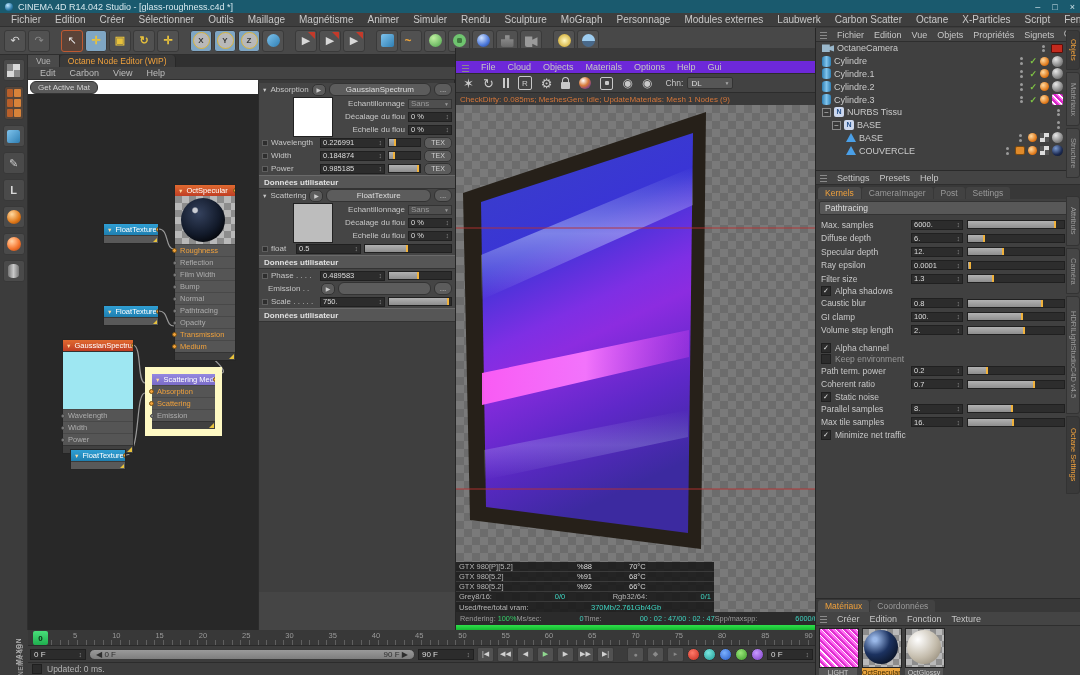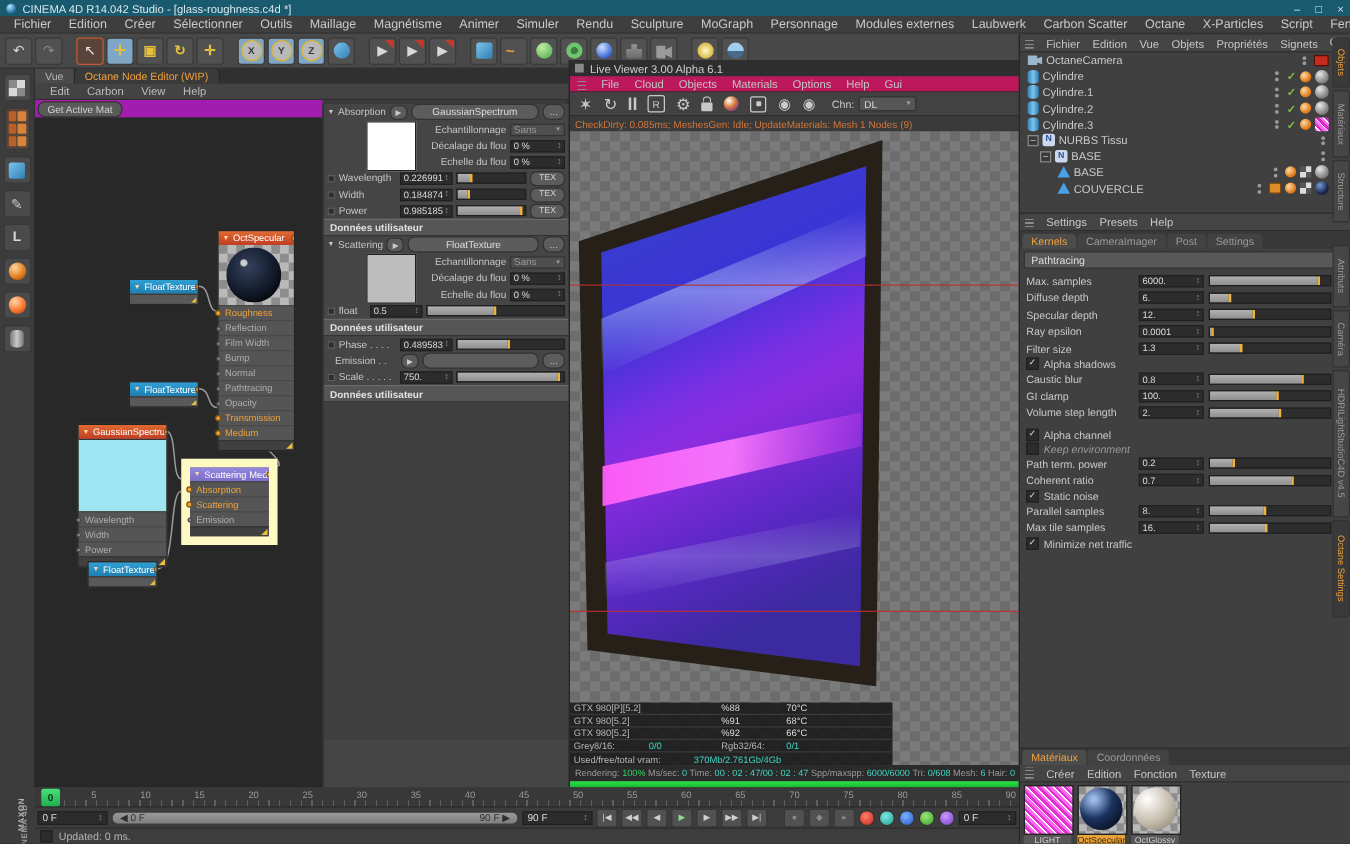--- a/index.html
+++ b/index.html
@@ -54,21 +54,21 @@
   .pal span:nth-child(odd){background:#b85f2a;}
   .sh-osph{width:14px;height:14px;border-radius:50%;background:radial-gradient(circle at 35% 30%,#ffd9a0,#e07818 60%,#8a4410);}
   .sh-cyl{width:11px;height:14px;background:linear-gradient(90deg,#777,#c9c9c9,#777);border-radius:5px/3px;}
   
   .nedit{left:28px;top:55px;width:427px;height:575px;background:#3a3a3a;border-right:1px solid #262626;box-sizing:border-box;}
   .ne-tabs{position:absolute;left:0;top:0;width:427px;height:12px;background:#303030;display:flex;font-size:8.5px;}
   .ne-tab{padding:0 8px;display:flex;align-items:center;background:#4a4a4a;color:#b5b5b5;border-right:1px solid #282828;}
   .ne-tab.act{background:#3a3a3a;color:#f0a13c;border-radius:4px 4px 0 0;}
   .ne-menu{position:absolute;left:0;top:12px;width:427px;height:13px;background:#434343;display:flex;gap:14px;
            align-items:center;font-size:9px;color:#bdbdbd;padding-left:12px;box-sizing:border-box;border-bottom:1px solid #303030;}
-  .ne-actions{position:absolute;left:0;top:25px;width:230px;height:14px;background:#a21caf;display:flex;align-items:center;padding-left:2px;box-sizing:border-box;}
+  .ne-actions{position:absolute;left:0;top:25px;width:230px;height:14px;background:#ffffff;display:flex;align-items:center;padding-left:2px;box-sizing:border-box;}
   .pill{background:#5a5a5a;border:1px solid #333;border-radius:6px;font-size:8px;color:#d2d2d2;padding:0 7px;height:11px;display:flex;align-items:center;}
   .ncanvas{position:absolute;left:0;top:39px;width:230px;height:536px;background:#282828;overflow:hidden;}
   .wires{position:absolute;left:0;top:0;}
   .node{position:absolute;background:#4c4c4c;border:1px solid #252525;font-size:7.5px;box-sizing:border-box;}
   .node.sel{border:7px solid #fef9c3;}
   .nhead{height:11px;display:flex;align-items:center;gap:3px;padding:0 3px;color:#fff;position:relative;white-space:nowrap;overflow:hidden;}
   .nhead .dn{font-size:5.5px;color:#ffd9a0;}
   .h-blue{background:linear-gradient(180deg,#2f9fd4,#1f7fb0);}
   .h-red{background:linear-gradient(180deg,#e06a30,#c03e24);}
   .h-purple{background:linear-gradient(180deg,#9488e0,#7a6cc8);}
@@ -87,21 +87,21 @@
   .nbody{height:7px;background:#595959;border-top:1px solid #3a3a3a;position:relative;}
   .nbody::after{content:"";position:absolute;right:1px;bottom:1px;border-left:4px solid transparent;border-bottom:4px solid #e8c23c;}
   
   .nprops{position:absolute;left:230px;top:28px;width:197px;height:547px;background:#454545;font-size:8px;
           border-left:1px solid #2c2c2c;box-sizing:border-box;color:#c6c6c6;}
   .prow{display:flex;align-items:center;height:13px;padding:0 3px;gap:3px;box-sizing:border-box;white-space:nowrap;}
   .pghead{height:12px;background:#565656;border-top:1px solid #6a6a6a;border-bottom:1px solid #333;display:flex;
           align-items:center;padding-left:5px;color:#e0e0e0;font-weight:bold;}
   .abul{width:4px;height:4px;background:#2e2e2e;border:1px solid #5f5f5f;flex:none;}
   .plabel{flex:none;}
-  .vfield{width:42px;height:10px;background:#2c2c2c;border:1px solid #202020;color:#ddd;display:flex;align-items:center;
+  .vfield{width:65px;height:10px;background:#2c2c2c;border:1px solid #202020;color:#ddd;display:flex;align-items:center;
           justify-content:space-between;padding:0 2px;box-sizing:border-box;flex:none;font-size:7.5px;}
   .stp{color:#8a8a8a;font-size:7px;}
   .slider{flex:1;height:9px;background:#2d2d2d;border:1px solid #202020;position:relative;box-sizing:border-box;overflow:hidden;}
   .fill{height:100%;background:linear-gradient(180deg,#b2b2b2,#8e8e8e);border-right:2px solid #f0b23c;box-sizing:border-box;}
   .texbtn{width:26px;height:10px;background:#5c5c5c;border:1px solid #333;border-radius:5px;color:#cfcfcf;
           font-size:7px;display:flex;align-items:center;justify-content:center;flex:none;}
   .ddw{flex:1;height:11px;background:#5c5c5c;border:1px solid #333;border-radius:6px;display:flex;align-items:center;
        justify-content:center;color:#ddd;min-width:20px;}
   .morebtn{width:16px;height:11px;background:#5c5c5c;border:1px solid #333;border-radius:6px;display:flex;
            align-items:center;justify-content:center;color:#ccc;flex:none;}
@@ -110,21 +110,21 @@
   .swatch{width:38px;height:38px;border:1px solid #222;background:#fff;flex:none;}
   .swatch.gray{background:#bdbdbd;}
   .subcol{flex:1;display:flex;flex-direction:column;text-align:right;}
   .ddsm{width:44px;height:10px;background:#4f4f4f;border:1px solid #333;display:flex;align-items:center;
         justify-content:space-between;padding:0 2px;color:#9a9a9a;box-sizing:border-box;flex:none;}
   
   .lview{left:455px;top:48px;width:360px;height:582px;background:#3a3a3a;box-sizing:border-box;border-left:1px solid #262626;}
   .lv-title{position:absolute;left:0;top:0;width:360px;height:13px;background:#2e2e2e;display:flex;align-items:center;
             gap:5px;padding-left:4px;font-size:9px;color:#cfcfcf;box-sizing:border-box;}
   .lv-sq{width:7px;height:7px;background:#8a8a8a;}
-  .lv-menu{position:absolute;left:0;top:13px;width:360px;height:13px;background:#be185d;display:flex;gap:12px;
+  .lv-menu{position:absolute;left:0;top:13px;width:360px;height:13px;background:#6d28d9;display:flex;gap:12px;
            align-items:center;font-size:9px;color:#c4c4c4;padding-left:6px;box-sizing:border-box;border-bottom:1px solid #2c2c2c;}
   .grip{width:7px;height:9px;background:repeating-linear-gradient(0deg,#8a8a8a 0 1px,transparent 1px 3px);flex:none;}
   .lv-tools{position:absolute;left:0;top:26px;width:360px;height:19px;background:#424242;display:flex;align-items:center;
             gap:9px;padding-left:7px;font-size:11px;color:#c9c9c9;box-sizing:border-box;border-bottom:1px solid #2c2c2c;}
   .ic-pause{width:6px;height:10px;border-left:2.5px solid #c9c9c9;border-right:2.5px solid #c9c9c9;box-sizing:border-box;}
   .ic-rbox{width:12px;height:12px;border:1.3px solid #c9c9c9;border-radius:2px;display:flex;align-items:center;
            justify-content:center;font-size:8px;}
   .ic-lock{position:relative;width:9px;height:7px;background:#c9c9c9;border-radius:1px;margin-top:4px;}
   .ic-lock::before{content:"";position:absolute;left:1px;top:-4.5px;width:5px;height:4px;border:1.4px solid #c9c9c9;
                    border-bottom:none;border-radius:4px 4px 0 0;}
@@ -136,21 +136,21 @@
       justify-content:space-between;padding:0 3px;color:#ddd;font-size:8px;box-sizing:border-box;}
   .lv-status{position:absolute;left:0;top:45px;width:360px;height:12px;background:#3a3a3a;display:flex;align-items:center;
              padding-left:4px;font-size:8px;color:#d4763a;box-sizing:border-box;white-space:nowrap;overflow:hidden;}
   .lv-view{position:absolute;left:0;top:57px;width:360px;height:507px;overflow:hidden;
            background:repeating-conic-gradient(#7a7a7a 0% 25%,#6c6c6c 0% 50%) 0 0/16px 16px;}
   .gpuov{position:absolute;left:0;bottom:0;width:258px;background:rgba(24,24,24,.88);font-size:7.5px;color:#b5b5b5;}
   .gpurow{display:flex;height:10px;align-items:center;border-bottom:1px solid #3a3a3a;padding:0 3px;box-sizing:border-box;}
   .gpurow .gn{width:118px;}
   .gpurow .gl{width:52px;color:#dcdcdc;}
   .gpurow .gt{width:44px;color:#dcdcdc;}
-  .cyan{color:#3fd6c3;}
+  .cyan{color:#3fd6c3;margin-left:36px;}
   .green{color:#35d06a;}
   .lv-stats{position:absolute;left:0;top:564px;width:360px;height:13px;background:#2b2b2b;display:flex;align-items:center;
             justify-content:space-between;padding:0 4px;font-size:7.3px;color:#9a9a9a;box-sizing:border-box;white-space:nowrap;}
   .lv-prog{position:absolute;left:0;top:577px;width:360px;height:5px;background:#1c1c1c;}
   .lv-prog span{display:block;width:100%;height:100%;background:linear-gradient(180deg,#2ee04a,#17b832);}
   
   .rpanel{left:815px;top:28px;width:265px;height:647px;background:#404040;box-sizing:border-box;border-left:1px solid #262626;}
   .rp-menu{display:flex;align-items:center;gap:10px;height:14px;font-size:9px;color:#c6c6c6;padding:0 4px;
            background:#444;border-bottom:1px solid #2e2e2e;box-sizing:border-box;}
   .rp-menu .ric{margin-left:auto;display:flex;gap:5px;align-items:center;font-size:9px;}
@@ -662,24 +662,20 @@
         <span class="slider">
             <span class="fill" style="width:97%;display:block;"></span>
           </span>
       </div>
       <div class="pghead">Données utilisateur</div>
       <div style="height:270px;background:#3f3f3f;"></div>
     </div>
   </div>
 
   <div class="abs lview">
-    <div class="lv-title">
-      <span class="lv-sq"></span>
-      <span>Live Viewer 3.00 Alpha 6.1</span>
-    </div>
     <div class="lv-menu">
       <span class="grip"></span>
       <span>File</span>
       <span>Cloud</span>
       <span>Objects</span>
       <span>Materials</span>
       <span>Options</span>
       <span>Help</span>
       <span>Gui</span>
     </div>
@@ -1016,21 +1012,21 @@
               <span class="fill" style="width:59%;display:block;"></span>
             </span>
         </div>
         <div class="gap4"></div>
         <div class="srow ck">
           <span class="chk">✓</span>
           <span>Alpha channel</span>
         </div>
         <div class="srow ck">
           <span class="chk"></span>
-          <span style="color:#9a9a9a;font-style:italic;">Keep environment</span>
+          <span style="color:#9a9a9a;">Keep environment</span>
         </div>
         <div class="srow">
           <span class="slabel">Path term. power</span>
           <span class="sval">
               <span>0.2</span>
               <span class="stp">↕</span>
             </span>
           <span class="slider">
               <span class="fill" style="width:21%;display:block;"></span>
             </span>

